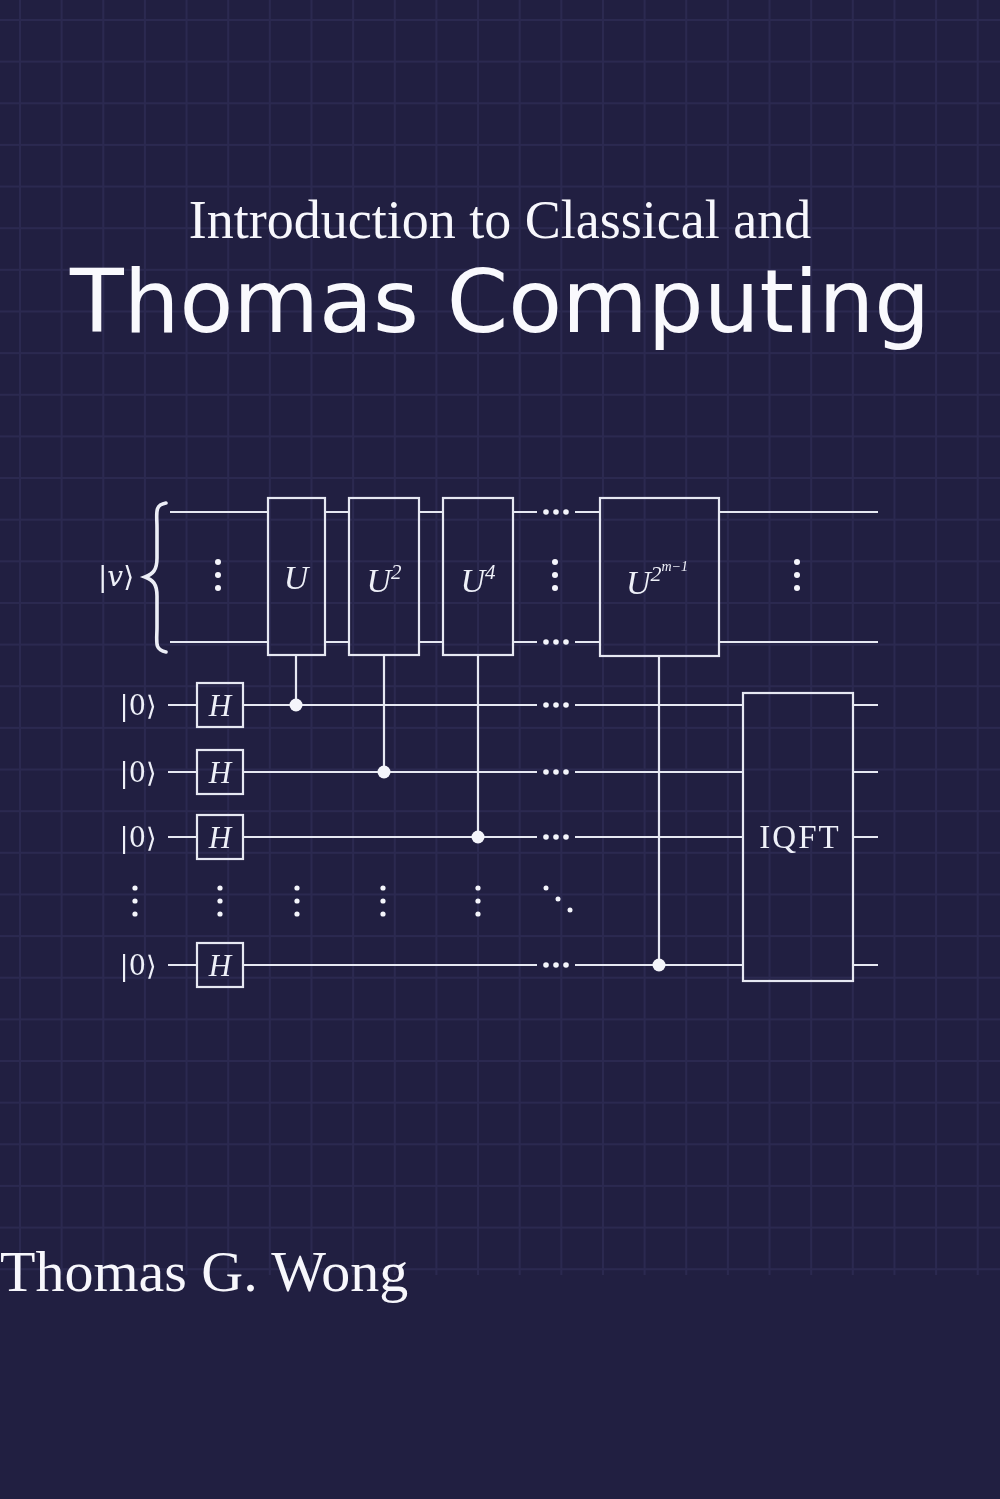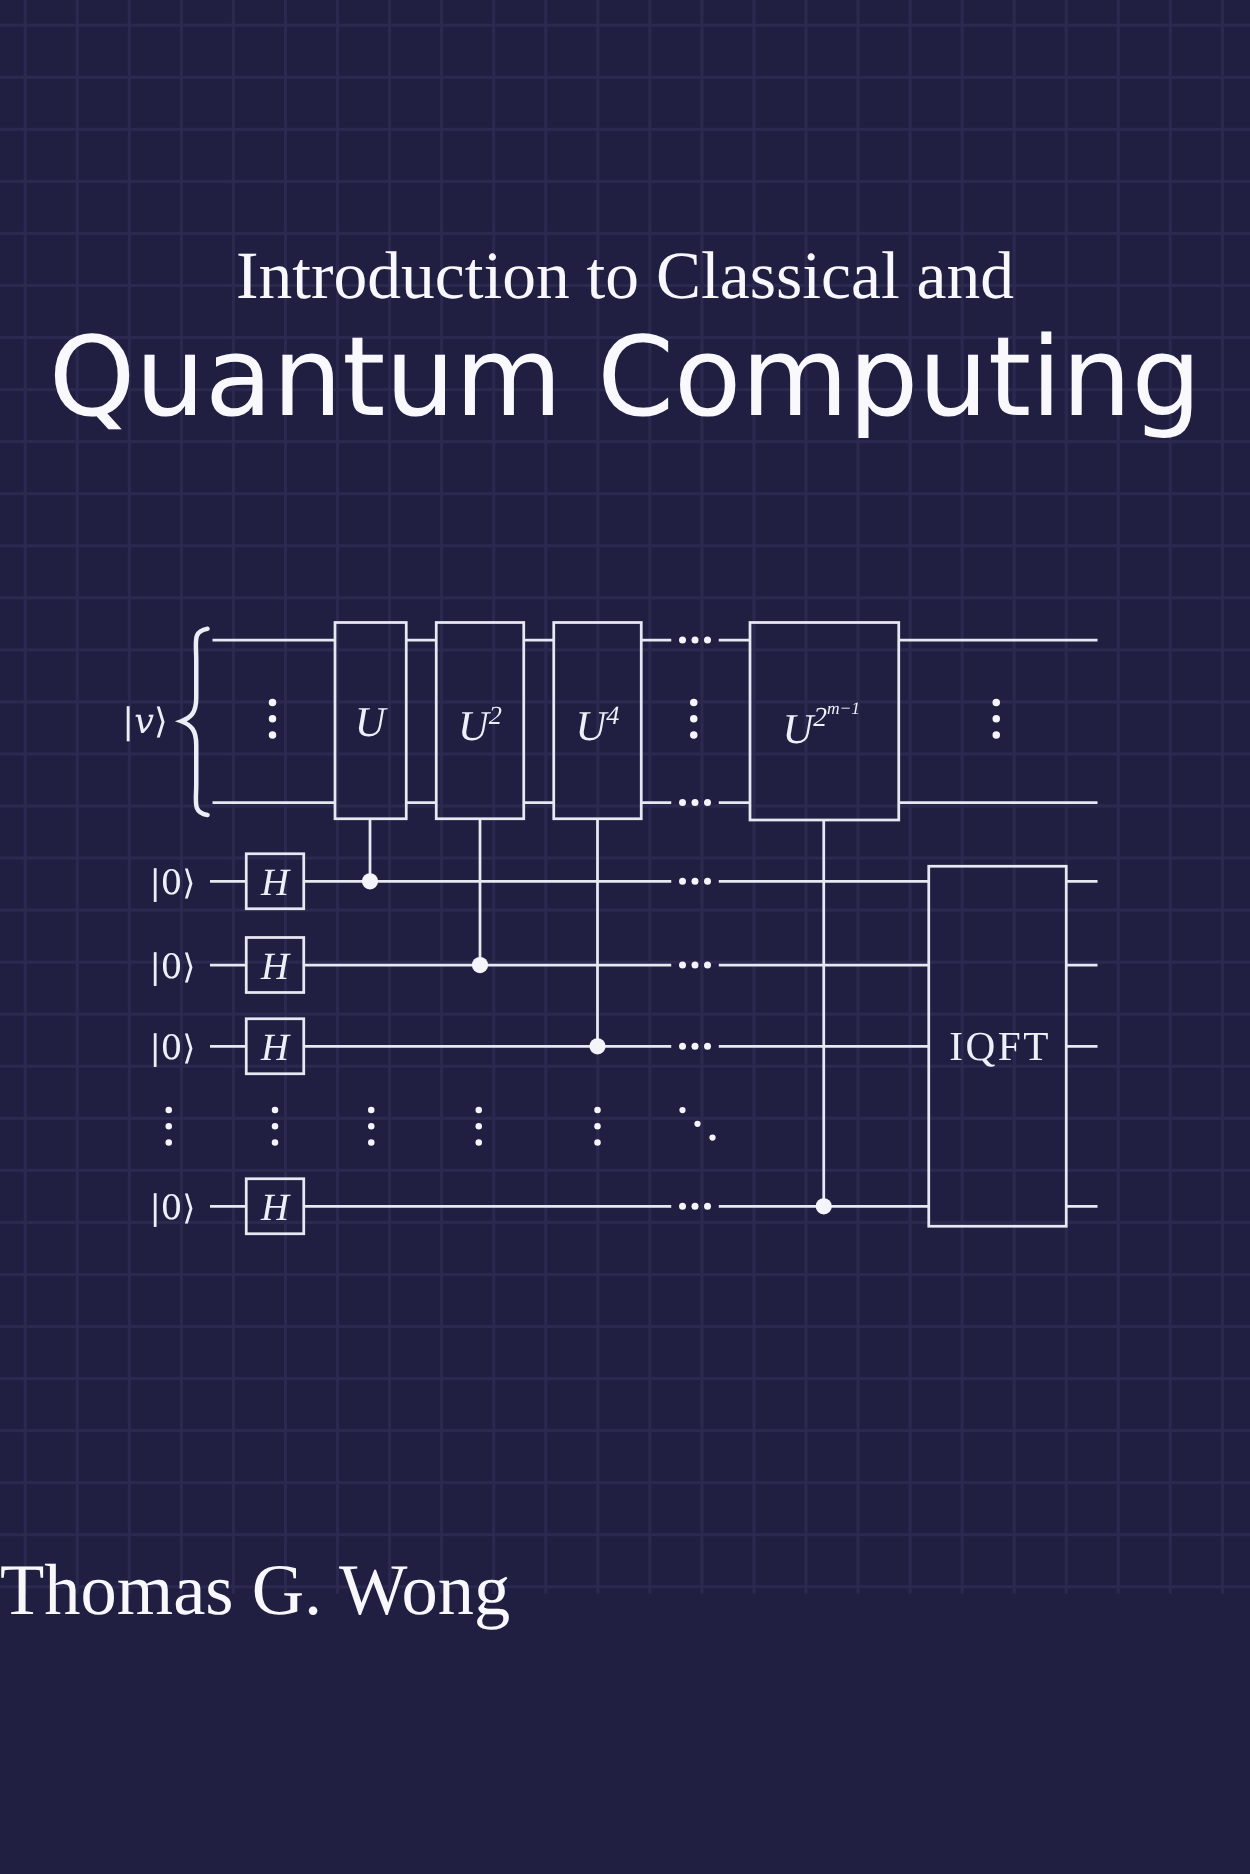--- a/index.html
+++ b/index.html
@@ -48,21 +48,21 @@
   .ital{font-style:italic;}
   .gatefont{font-family:"Liberation Serif", serif;font-style:italic;}
   .iqftfont{font-family:"Liberation Serif", serif;letter-spacing:2px;}
 </style>
 </head>
 <body>
 
 <div class="cover">
 
   <div class="title1">Introduction to Classical and</div>
-  <div class="title2">Quantum Computing</div>
+  <div class="title2">Thomas Computing</div>
 
   <svg class="circuit-svg" viewBox="0 0 1000 1499">
 
     <path class="bracepath" d="M166 503 C154 505, 157 513, 157 528 L157 558 C157 570, 153 574, 145 577 C153 580, 157 584, 157 596 L157 627 C157 642, 154 650, 166 652"></path>
 
     <path class="wire" d="M170 512H268 M325 512H349 M419 512H443 M513 512H537 M575 512H600 M719 512H878
          M170 642H268 M325 642H349 M419 642H443 M513 642H537 M575 642H600 M719 642H878"></path>
 
     <path class="wire" d="M168 705H197 M243 705H537 M575 705H743 M853 705H878
          M168 772H197 M243 772H537 M575 772H743 M853 772H878

